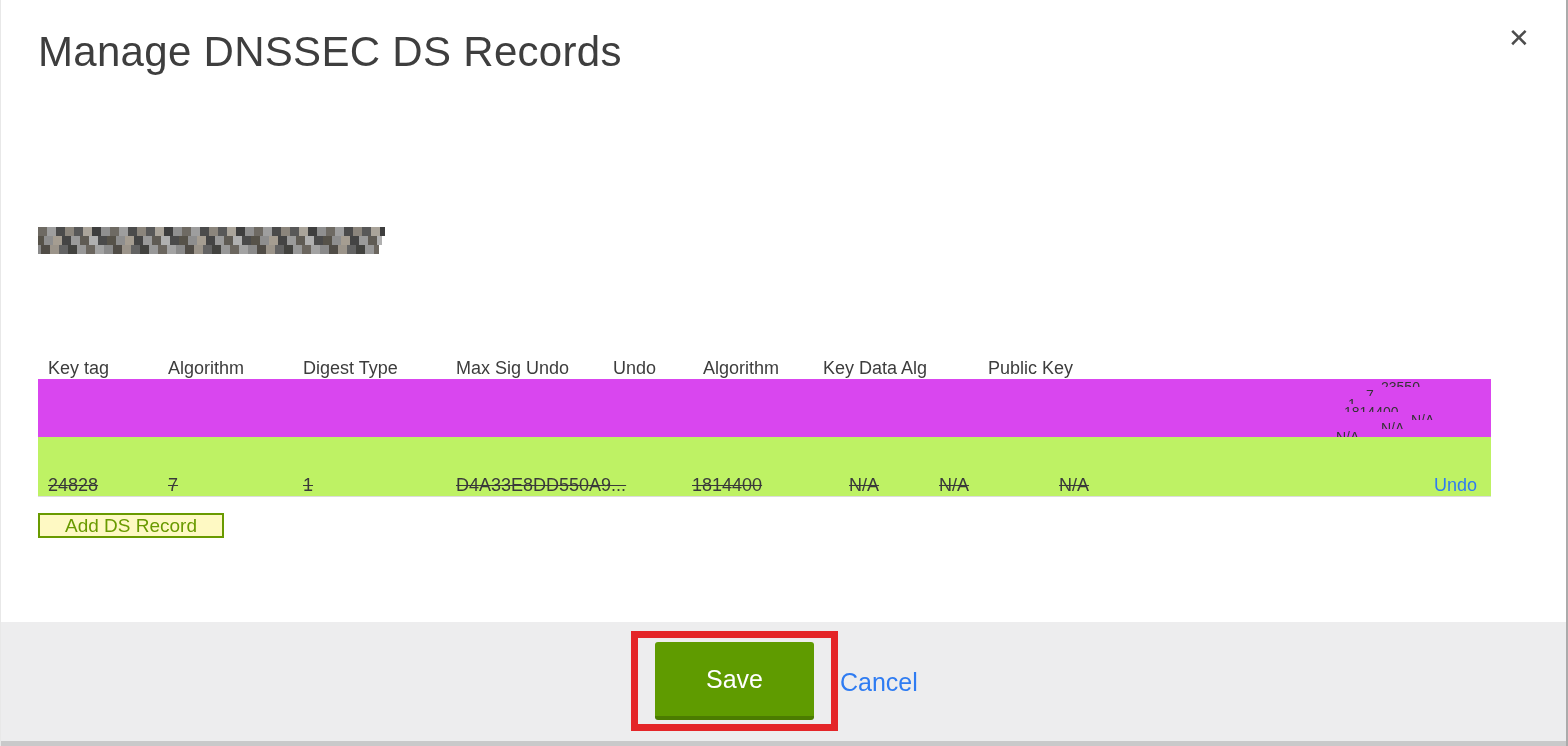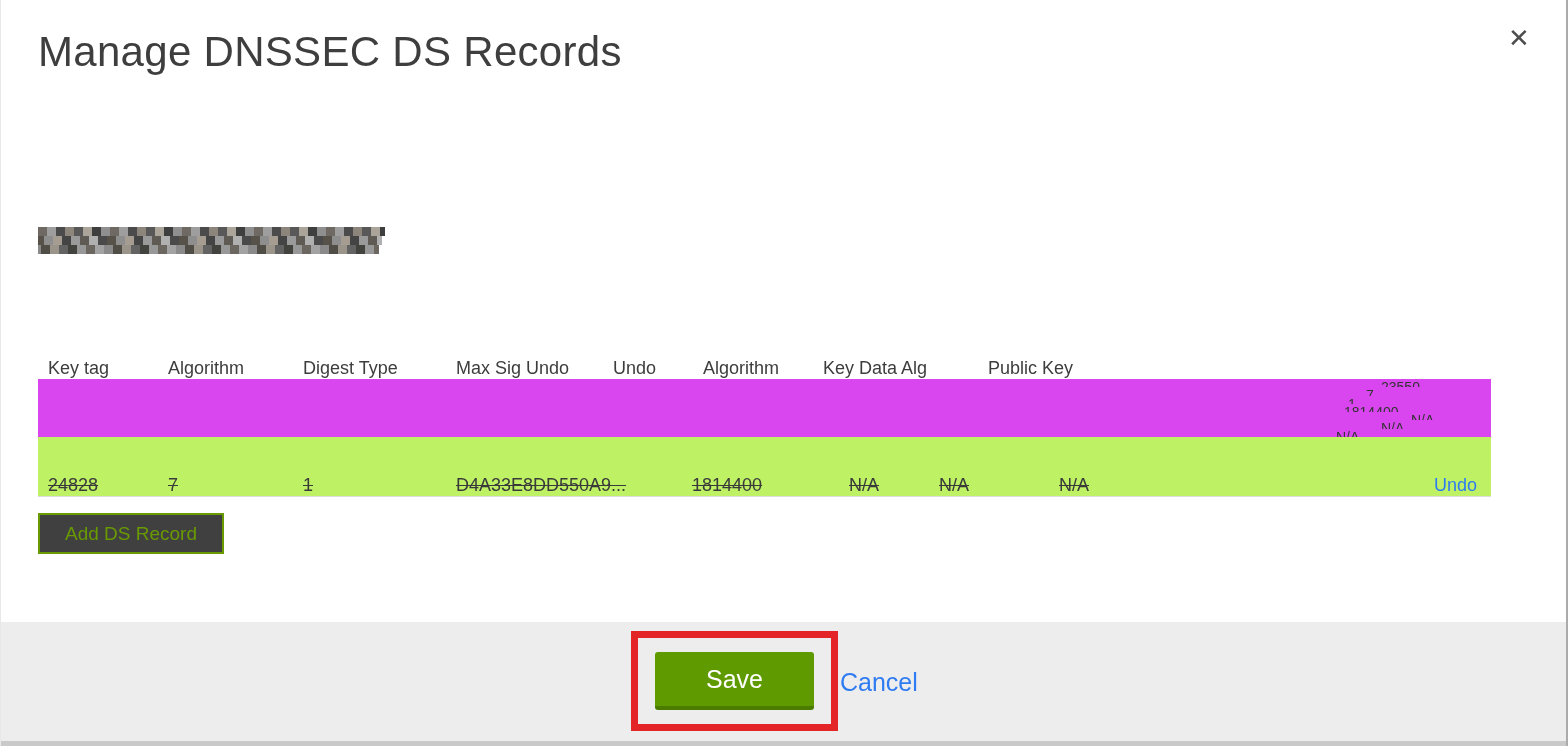--- a/index.html
+++ b/index.html
@@ -39,34 +39,34 @@
   .col-proto{width:120px} .col-kda{width:165px} .col-pk{width:140px}
   .col-actions{flex:1;}
   .row-normal{ height:58px; background:#d946ef; font-size:14px; color:#333;flex-direction:column; }
   .row-deleted{ height:60px; background:#bef264; font-size:18px; color:#3a3a3a; border-bottom:1px solid #dcdcdc; }
   .strike{ text-decoration:line-through; }
   .actions{ display:flex; justify-content:flex-end; align-items:center; gap:3px; padding-right:11px; }
   .icon-btn{ width:24px; height:24px; cursor:pointer; display:inline-flex; align-items:center; justify-content:center; }
   .undo-cell{ text-align:right; padding-right:14px; }
   .undo-link{ color:#2f7cf2; font-size:18px; cursor:pointer; text-decoration:none; }
   .add-btn{
-    position:absolute; left:37px; top:513px; height:41px; padding:0 25px;
-    background:#404040; border:2px solid #699a00; color:#699a00;
+    position:absolute; left:37px; top:513px; height:25px; padding:0 25px;
+    background:#fef9c3; border:2px solid #699a00; color:#699a00;
     font-size:19px; font-family:inherit; cursor:pointer;
   }
   .footer{
     position:absolute; left:0; top:622px; width:1568px; height:124px;
     background:#ededee; border-bottom:5px solid #c9c9ca;
   }
   .red-box{
     position:absolute; left:630px; top:631px; width:207px; height:100px;
     border:7px solid #e42528; display:flex; align-items:center; justify-content:center;
   }
   .save-btn{
-    width:159px; height:58px; background:#5f9b00;
+    width:159px; height:78px; background:#5f9b00;
     border:none; border-bottom:4px solid #4b7c00; border-radius:3px;
     color:#ffffff; font-size:25px; font-family:inherit; cursor:pointer;
   }
   .cancel-link{
     position:absolute; left:833px; top:668px; font-size:25px; color:#2f7cf2;
     cursor:pointer; text-decoration:none;margin-left:6px;
   }
 </style>
 </head>
 <body>

